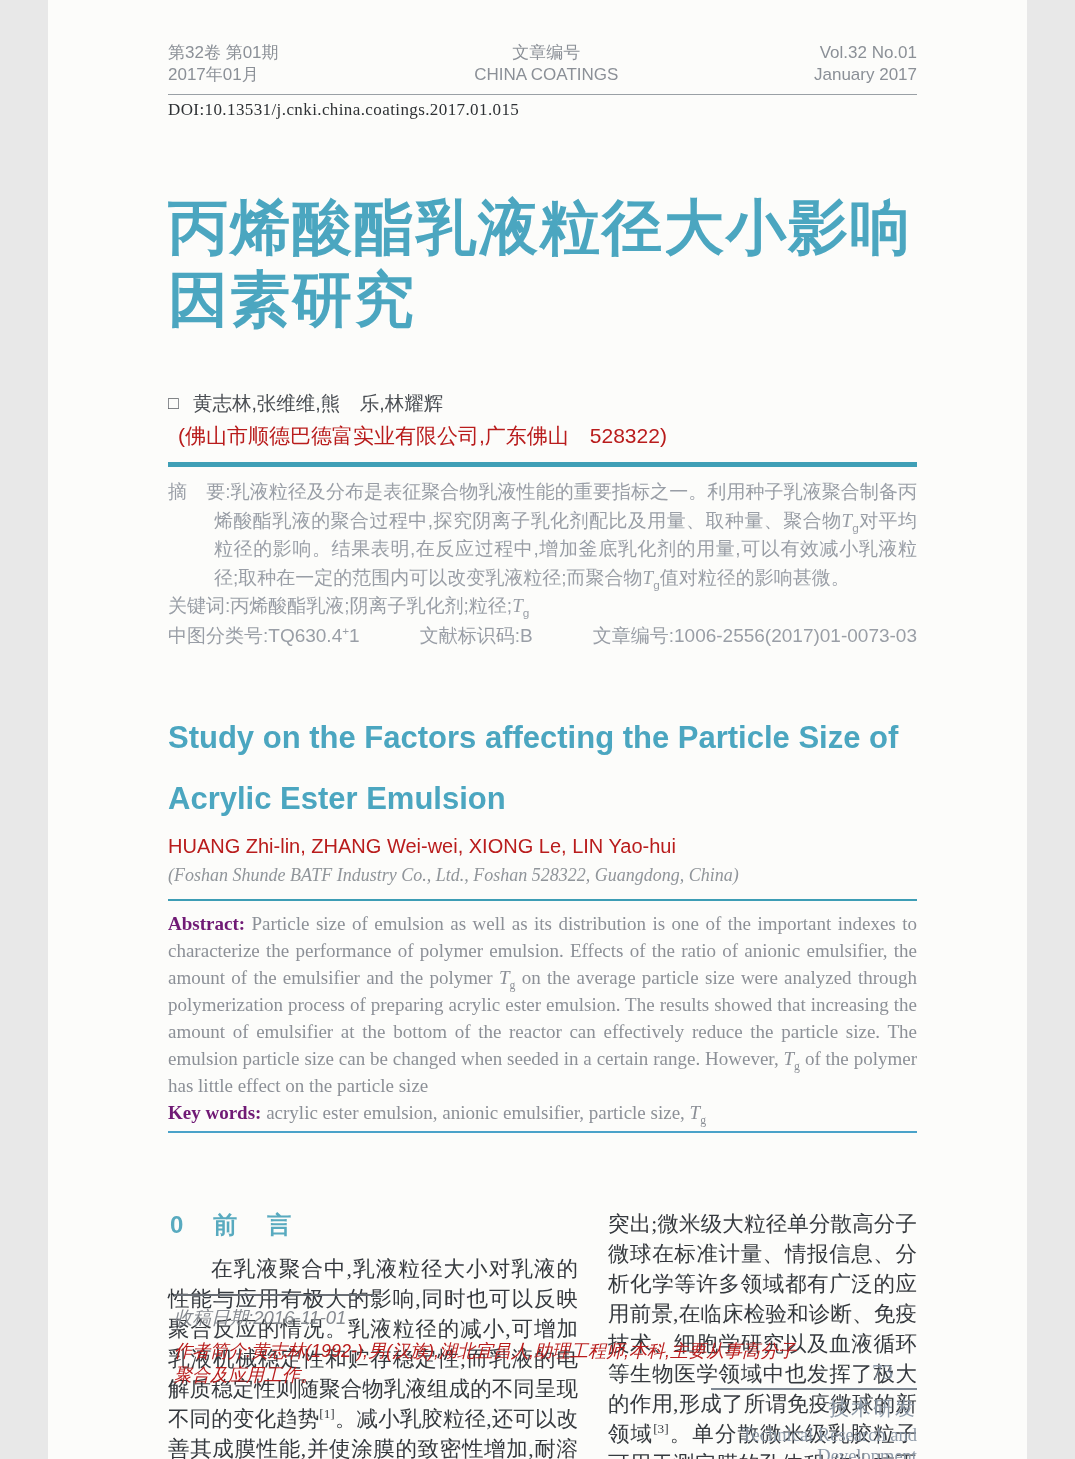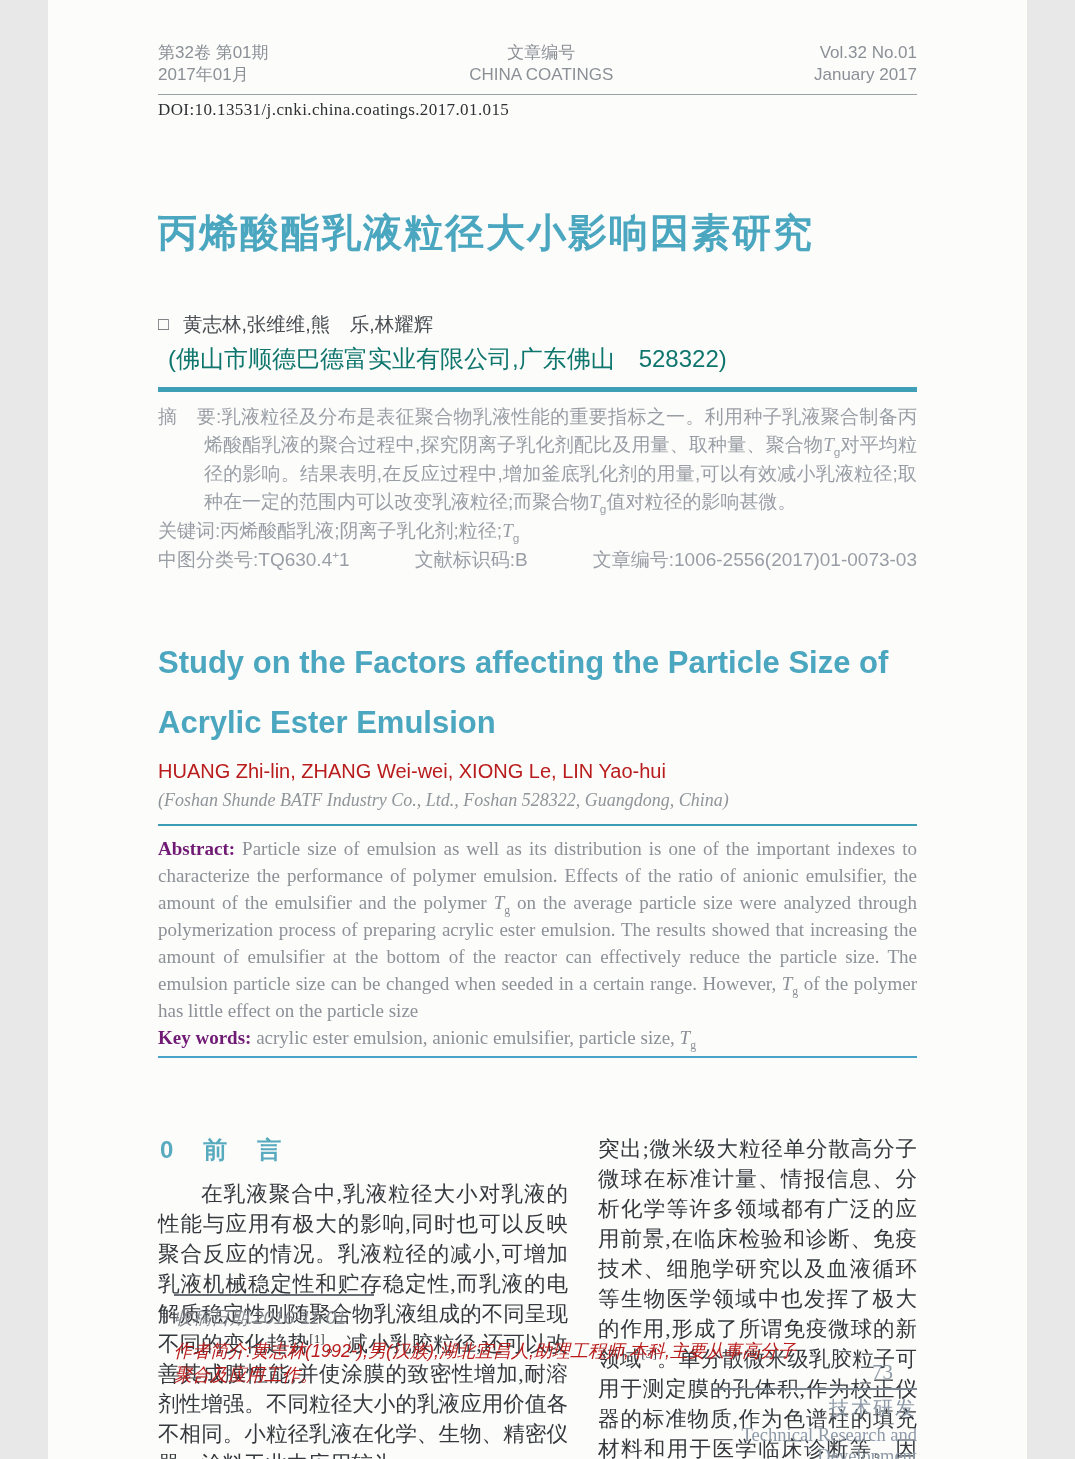--- a/index.html
+++ b/index.html
@@ -4,52 +4,53 @@
 <style>
   * { margin:0; padding:0; box-sizing:border-box; }
   html,body { background:#e8e8e8; }
   .page {
     position:relative;
     width:979px; height:1459px;
     margin:0 auto;
     background:#fcfcfa;
     overflow:hidden;
     font-family:"Liberation Sans","DejaVu Sans",sans-serif;
+    padding-left:10px;
   }
   .content { padding:0 110px; }
 
   
   .header-cols {
     display:flex; justify-content:space-between; align-items:flex-start;
     padding-top:42px;
     color:#8b9097; font-size:17px; line-height:1.32;
   }
   .h-center { text-align:center; }
   .h-right { text-align:right; }
   .header-rule { height:1px; background:#9aa0a5; margin-top:7px; }
   .doi {
     margin-top:5px;
     font-family:"Liberation Serif","DejaVu Serif",serif;
     color:#2e3134; font-size:17px; letter-spacing:0.4px;
   }
 
   
   .title-cn {
-    margin-top:90px;
-    color:#4ba6c0; font-size:39px; font-weight:bold; letter-spacing:2px;
+    margin-top:72px;
+    color:#4ba6c0; font-size:60px; font-weight:bold; letter-spacing:2px;
     line-height:1.2;
   }
   .authors-row {
     margin-top:54px; display:flex; align-items:flex-start;
     color:#4a4e53; font-size:19.5px; line-height:1.4;
   }
   .author-marker { color:#5a5e63; font-size:18px; margin-right:14px; margin-top:1px; }
   .affiliation-cn {
     margin-top:5px; margin-left:10px;
-    color:#0f766e; font-size:24px;
+    color:#b91c1c; font-size:21px;
   }
   .rule-teal-thick { height:5px; background:#3f9fb6; margin-top:12px; }
 
   
   .abstract-cn {
     margin-top:11px;
     color:#999ea6; font-size:19px; line-height:28.5px; text-align:justify;
   }
   .hang { padding-left:46px; text-indent:-46px; }
   .meta-row {

